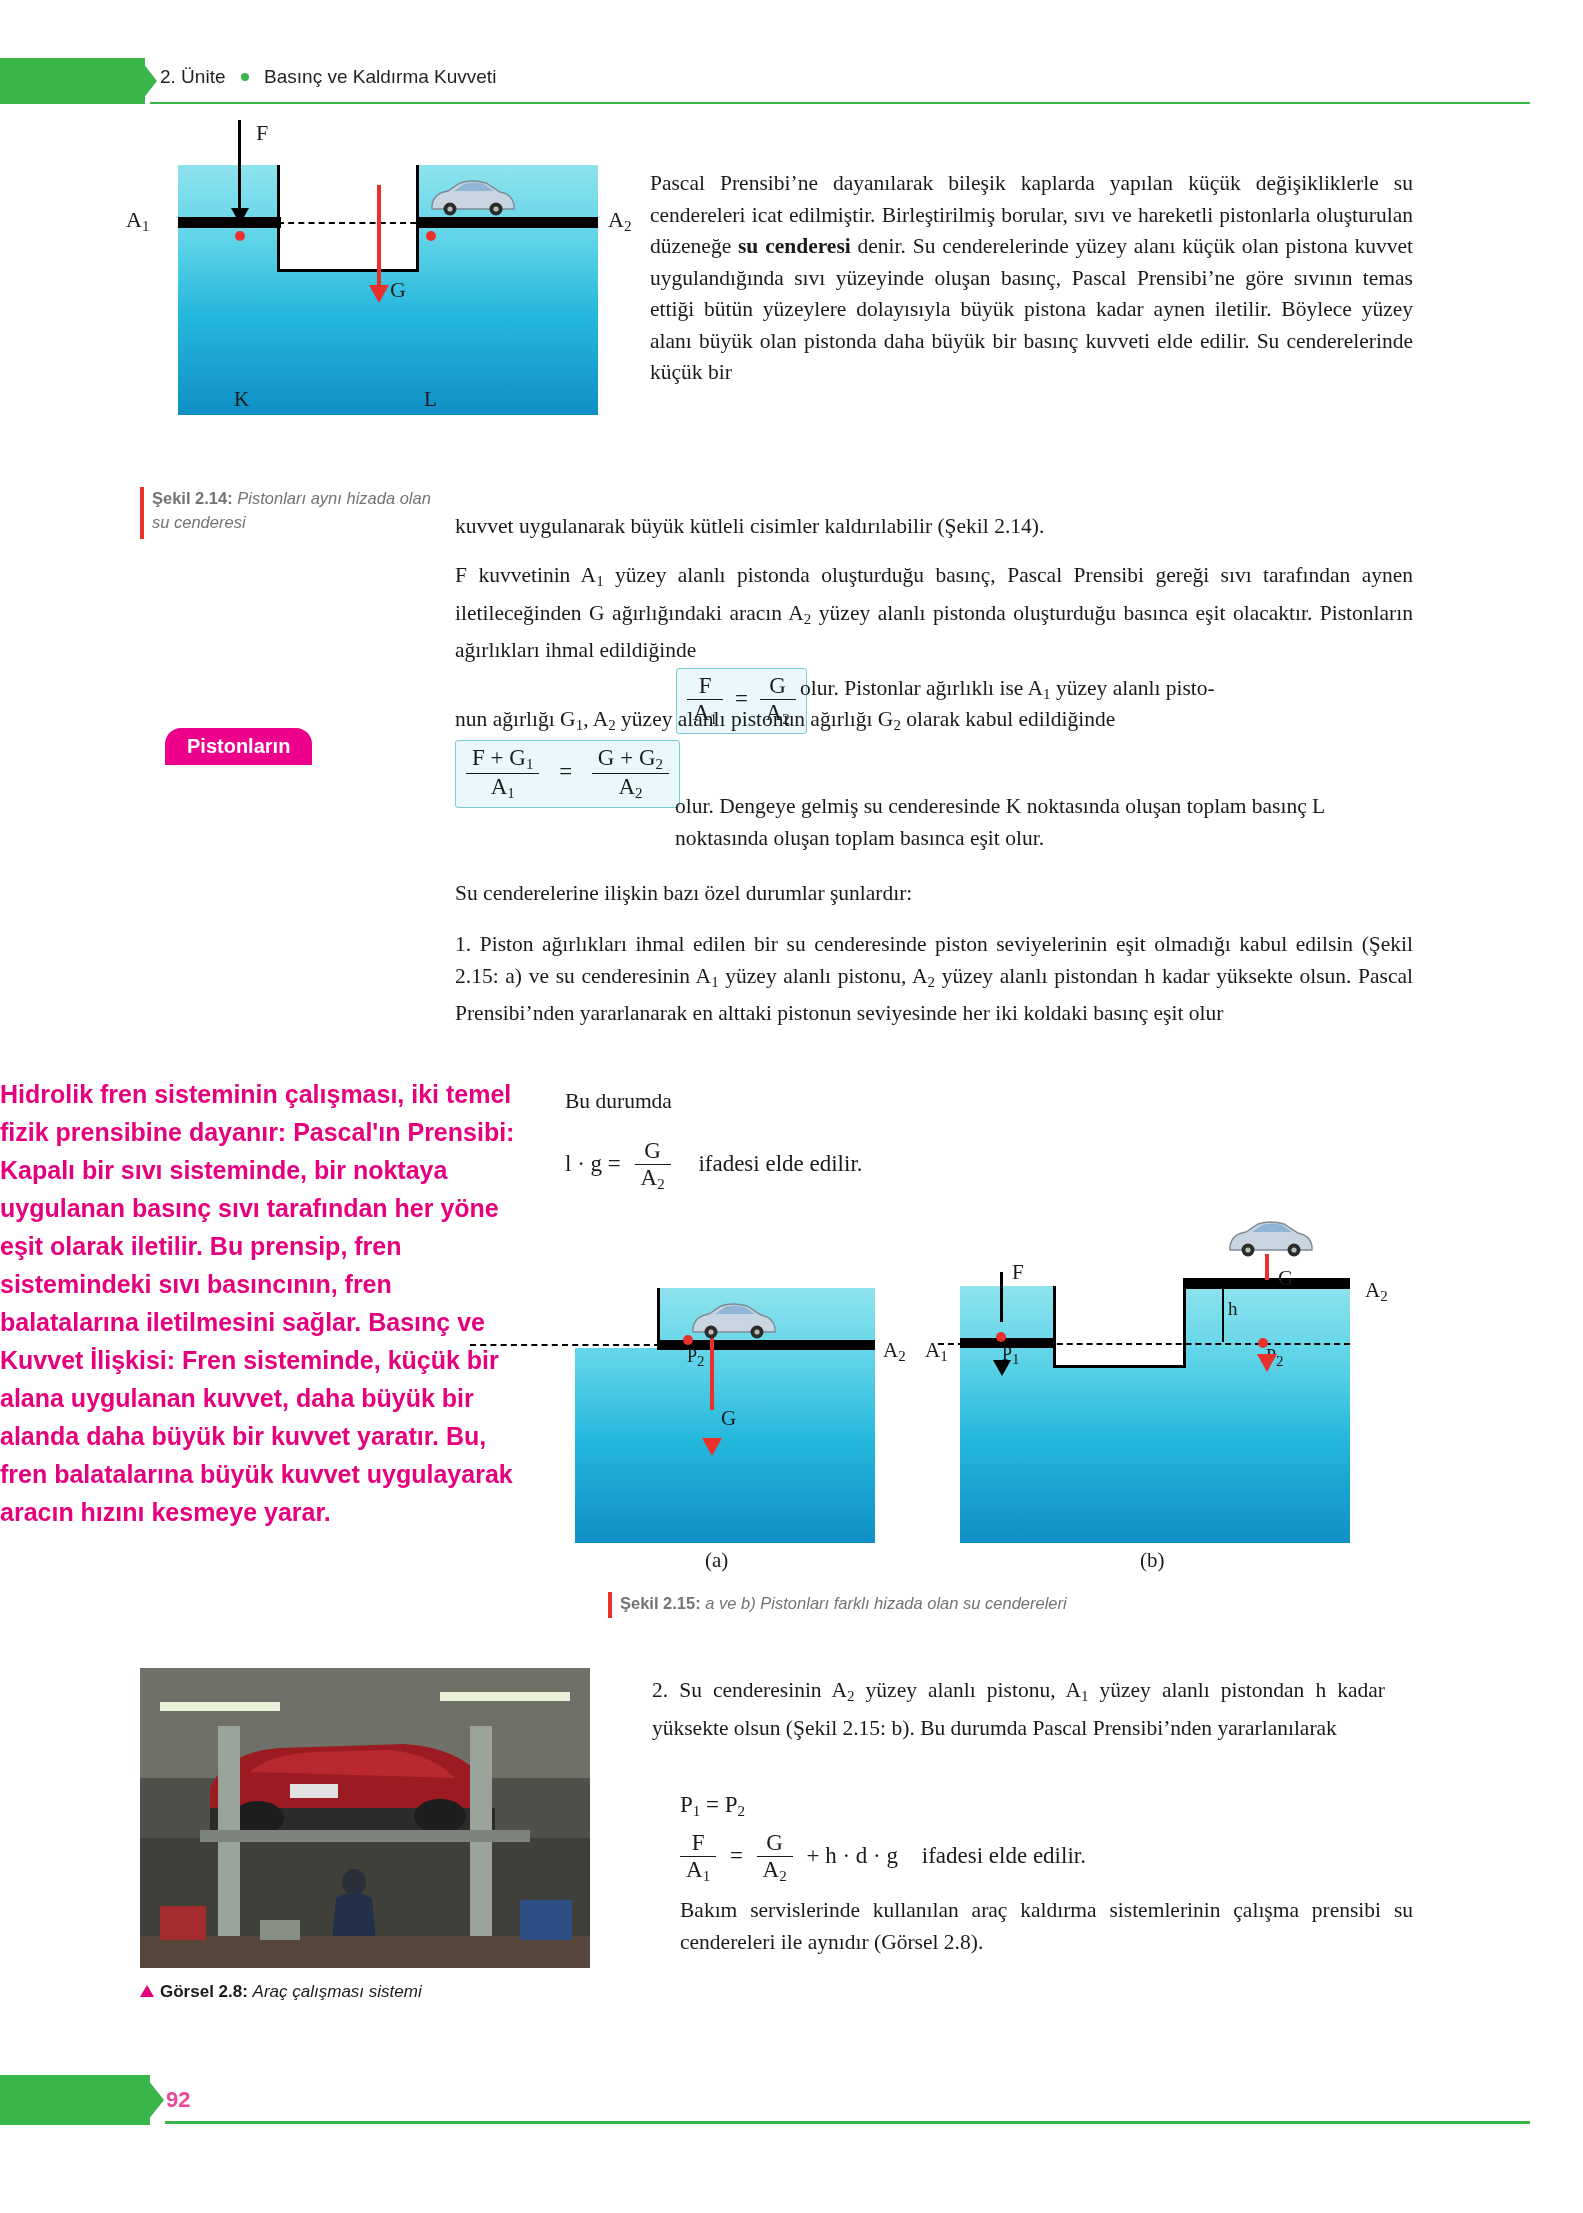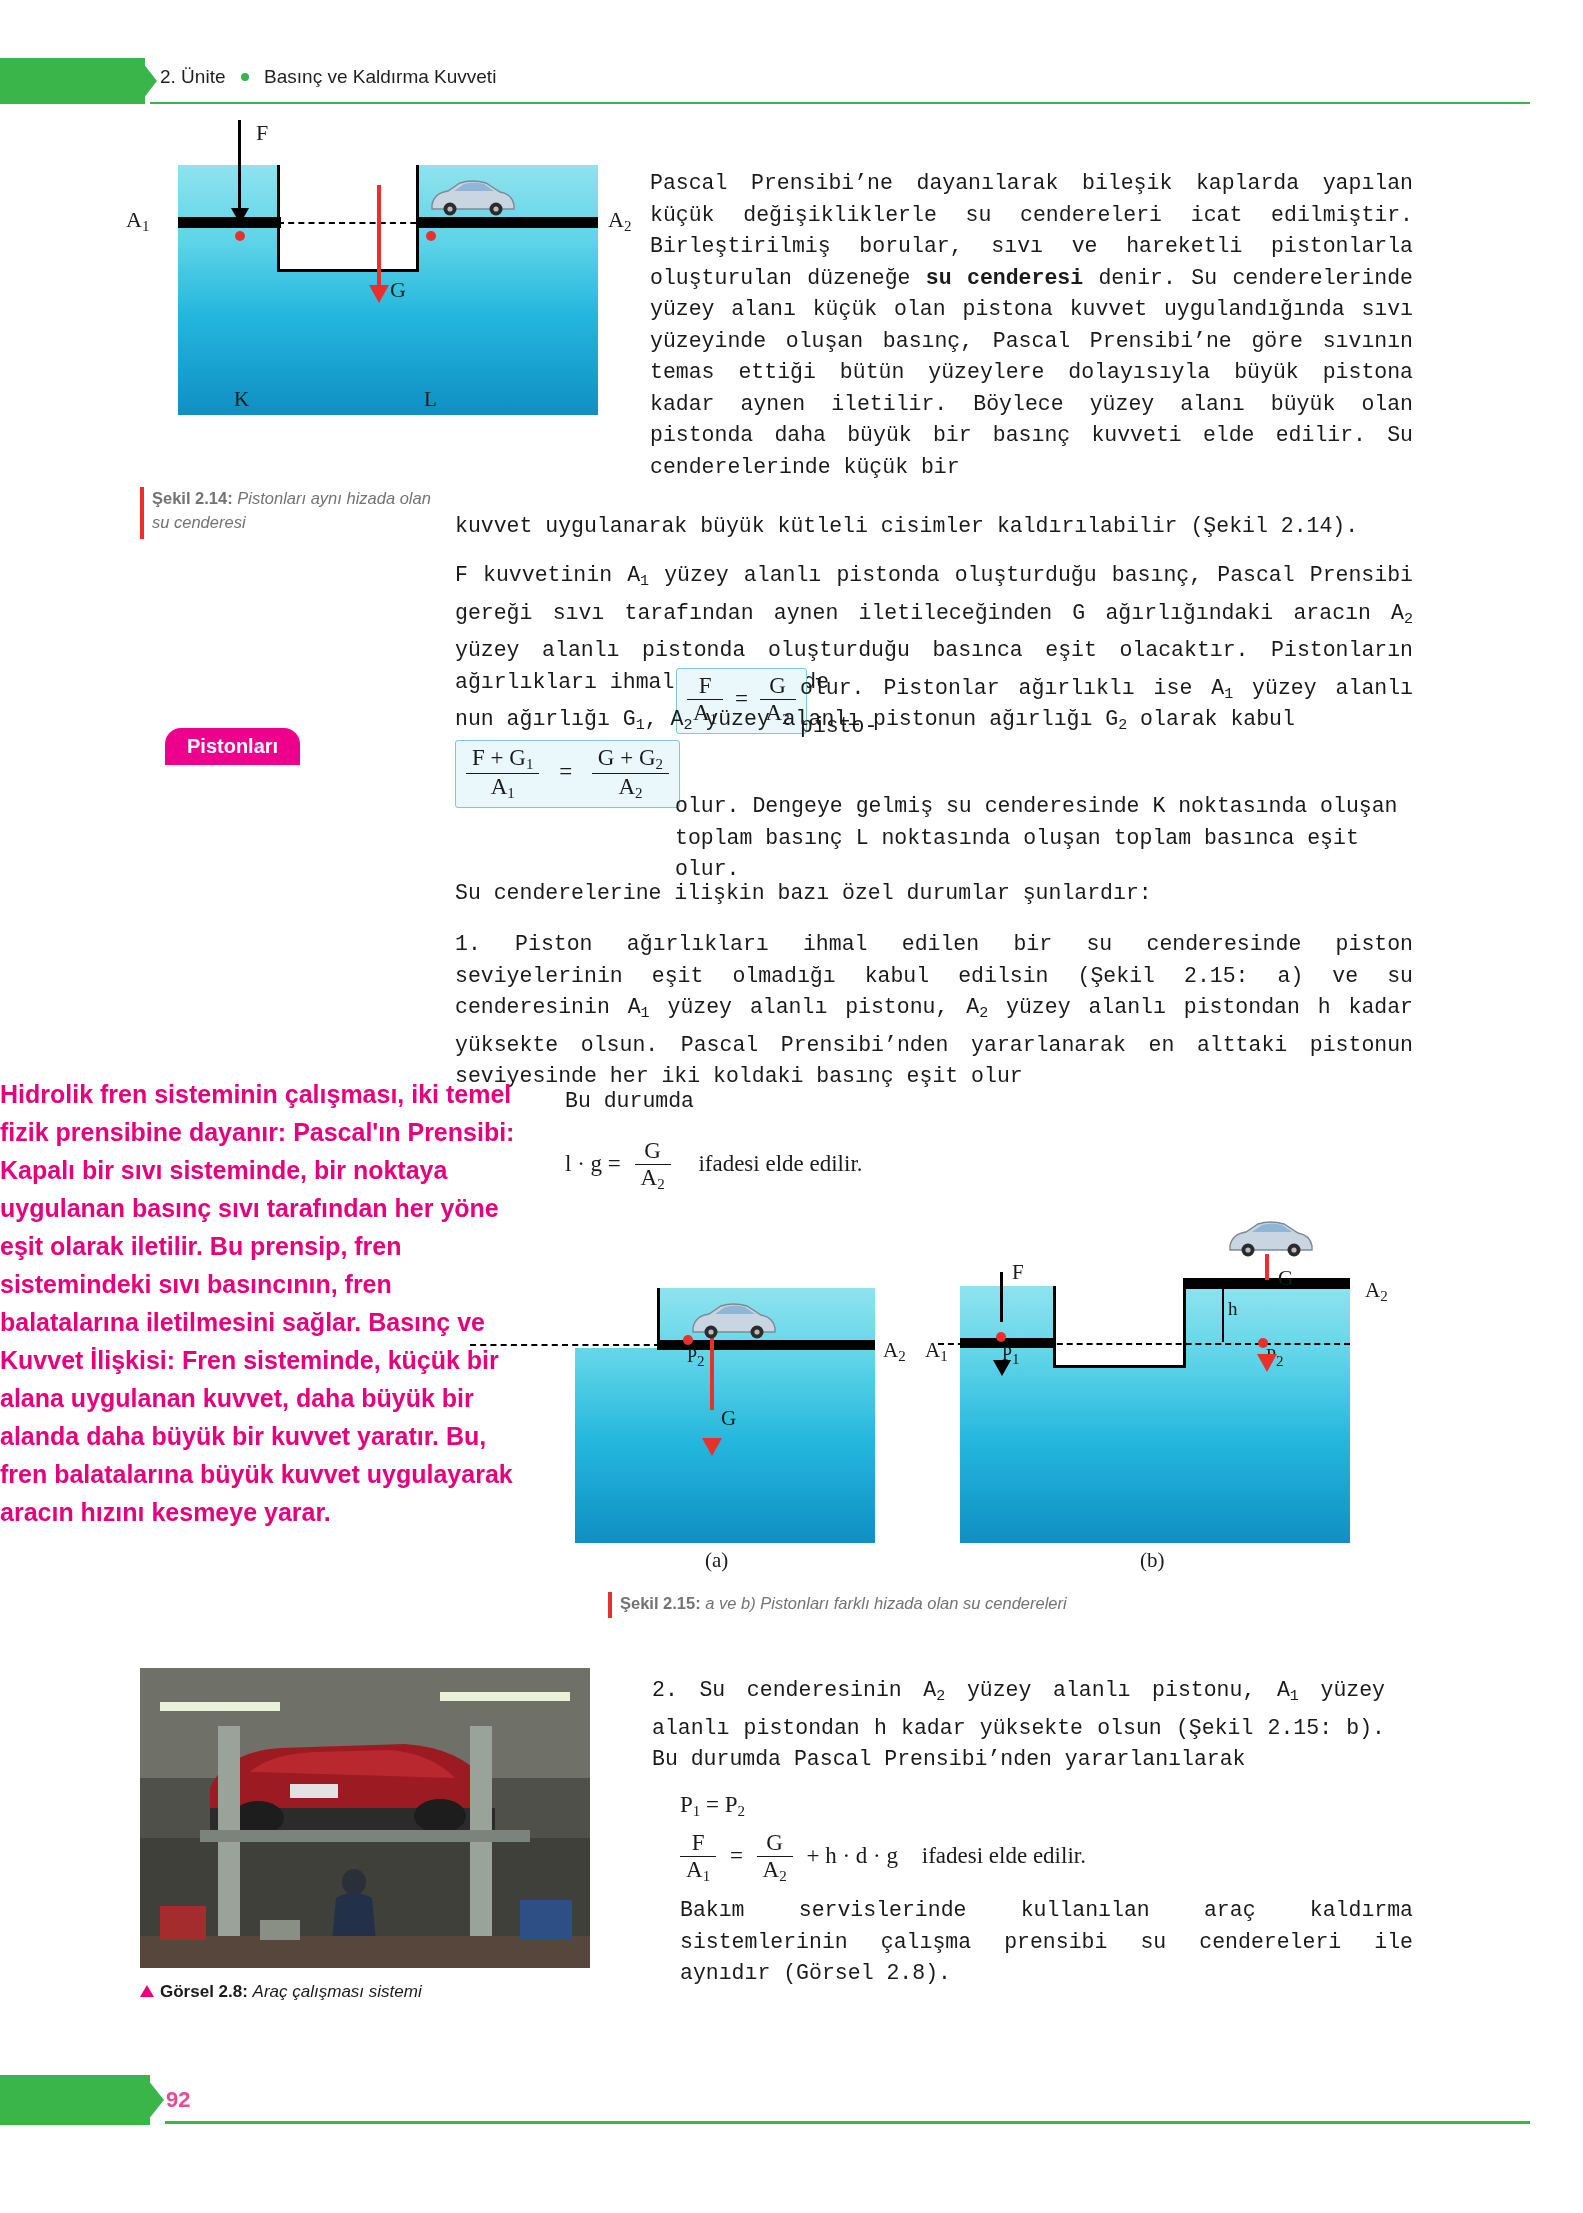--- a/index.html
+++ b/index.html
@@ -122,21 +122,21 @@
   }
   .fig-cap b{font-weight:bold;}
   .fig-cap i{font-style:italic;}
   .cap-bar{
     position:absolute;width:4px;background:#e8312a;
   }
 
   
   .para{
     position:absolute;
-    font-family:Liberation Mono, monospace;
+    font-family:Liberation Serif, serif;
     font-size:21.5px;line-height:31.5px;
     text-align:justify;
     color:#1a1a1a;
     hyphens:auto;
   }
   .para b{font-weight:bold;}
 
   
   .arastir-wrap{position:absolute;left:155px;top:728px;width:300px;}
   .arastir-tab{
@@ -334,21 +334,21 @@
 <div class="formula" style="left:565px;top:1138px;">
   <span>l · g =</span>
   <span class="frac" style="margin:0 8px;">
     <span class="num">G</span>
     <span class="den"><span>A</span><span class="sub">2</span></span>
   </span>
   <span style="margin-left:14px;">ifadesi elde edilir.</span>
 </div>
 
 <div class="arastir-wrap">
-  <div class="arastir-tab">Pistonları</div>
+  <div class="arastir-tab">Pistonların</div>
 </div>
 
 <div class="answer">Hidrolik fren sisteminin çalışması, iki temel fizik prensibine dayanır: Pascal'ın Prensibi: Kapalı bir sıvı sisteminde, bir noktaya uygulanan basınç sıvı tarafından her yöne eşit olarak iletilir. Bu prensip, fren sistemindeki sıvı basıncının, fren balatalarına iletilmesini sağlar. Basınç ve Kuvvet İlişkisi: Fren sisteminde, küçük bir alana uygulanan kuvvet, daha büyük bir alanda daha büyük bir kuvvet yaratır. Bu, fren balatalarına büyük kuvvet uygulayarak aracın hızını kesmeye yarar.</div>
 
 <div class="fig215">
 
   <div class="tankA">
     <div class="waterA"></div>
     <div class="notchA"></div>
     <div class="wallA"></div>

